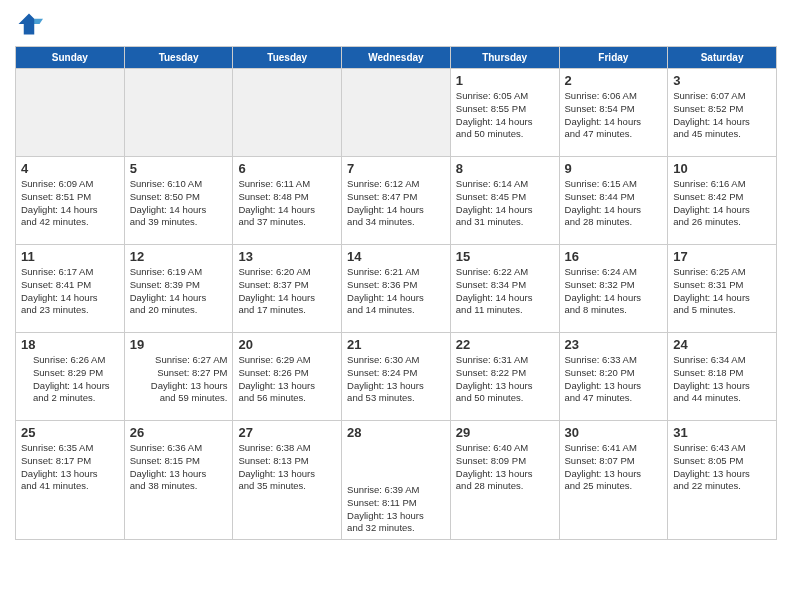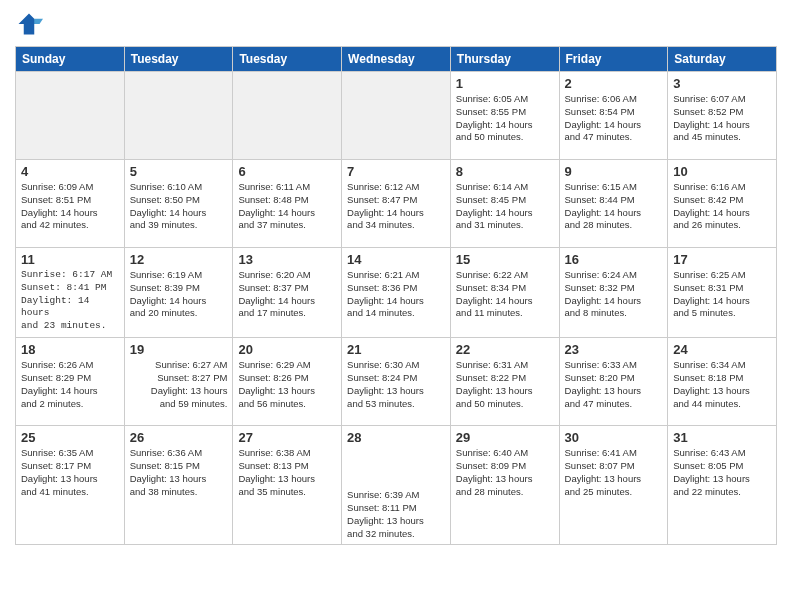--- a/index.html
+++ b/index.html
@@ -60,23 +60,23 @@
       color: #555;
     }
     .calendar {
       width: 100%;
       border-collapse: collapse;
       table-layout: fixed;
     }
     .calendar th {
       background: #1a5fad;
       color: #fff;
-      font-size: 12px;
-      font-weight: bold;
-      text-align: left;
+      font-size: 10px;
+      font-weight: bold;
+      text-align: center;
       padding: 5px 6px;
       border: 1px solid #ccc;
     }
     .calendar td {
       border: 1px solid #ccc;
       vertical-align: top;
       padding: 4px 5px;
       height: 88px;
       font-size: 10px;
       color: #222;
@@ -205,21 +205,21 @@
             <div class="day-num">10</div>
             <div class="day-detail" style="white-space: pre-line;">Sunrise: 6:16 AM
 Sunset: 8:42 PM
 Daylight: 14 hours
 and 26 minutes.</div>
           </td>
         </tr>
         <tr>
           <td>
             <div class="day-num">11</div>
-            <div class="day-detail" style="white-space: pre-line; font-family: Liberation Mono, monospace;">Sunrise: 6:17 AM
+            <div class="day-detail" style="white-space: pre-line;">Sunrise: 6:17 AM
 Sunset: 8:41 PM
 Daylight: 14 hours
 and 23 minutes.</div>
           </td>
           <td>
             <div class="day-num">12</div>
             <div class="day-detail" style="white-space: pre-line;">Sunrise: 6:19 AM
 Sunset: 8:39 PM
 Daylight: 14 hours
 and 20 minutes.</div>
@@ -256,21 +256,21 @@
             <div class="day-num">17</div>
             <div class="day-detail" style="white-space: pre-line;">Sunrise: 6:25 AM
 Sunset: 8:31 PM
 Daylight: 14 hours
 and 5 minutes.</div>
           </td>
         </tr>
         <tr>
           <td>
             <div class="day-num">18</div>
-            <div class="day-detail" style="white-space: pre-line;">Sunrise: 6:26 AM
+            <div class="day-detail" style="white-space: pre-line; margin-left: 12px;">Sunrise: 6:26 AM
 Sunset: 8:29 PM
 Daylight: 14 hours
 and 2 minutes.</div>
           </td>
           <td>
             <div class="day-num">19</div>
             <div class="day-detail" style="white-space: pre-line; text-align: right;">Sunrise: 6:27 AM
 Sunset: 8:27 PM
 Daylight: 13 hours
 and 59 minutes.</div>

